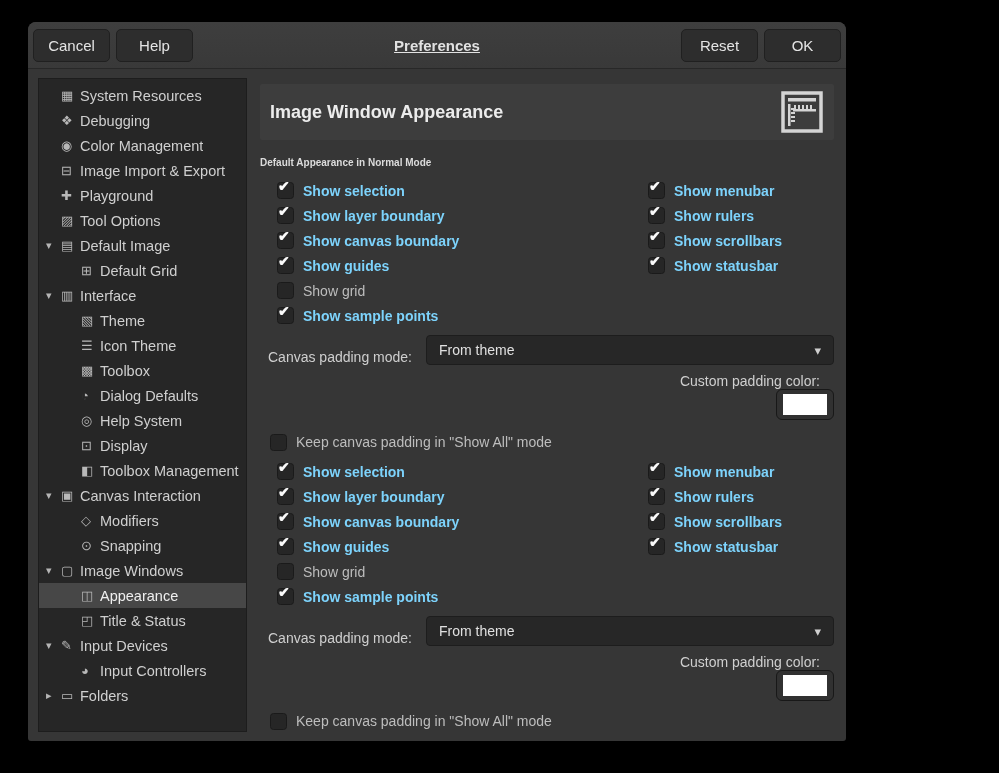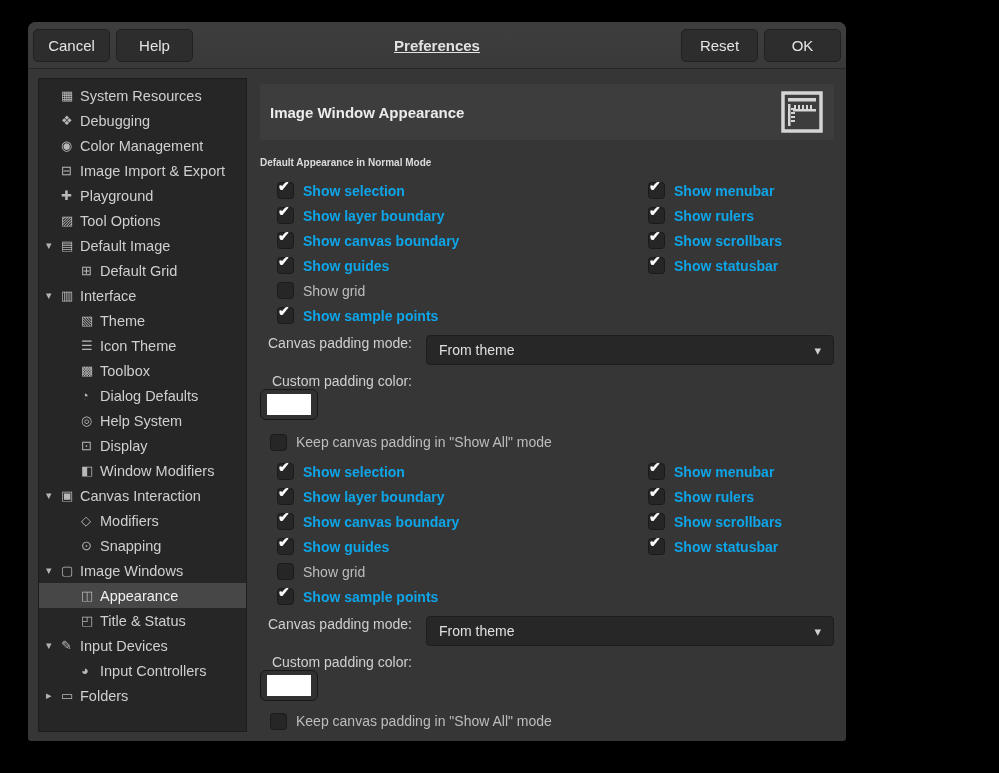--- a/index.html
+++ b/index.html
@@ -39,39 +39,39 @@
   .expander{width:15px;margin-left:7px;font-size:11px;color:#b5b5b5;text-align:left;flex:none;}
   .srow.child .expander{margin-left:27px;}
   .sicon{width:19px;font-size:13px;color:#b8b8b8;flex:none;}
   .slabel{overflow:hidden;text-overflow:ellipsis;}
   
   .main{flex:1;margin-left:13px;min-width:0;}
   .band{
     margin-top:6px;height:56px;background:#3d3d3d;border-radius:2px;
     display:flex;align-items:center;padding:0 10px;
   }
-  .band-title{font-size:15px;font-weight:bold;color:#ececec;}
+  .band-title{font-size:18px;font-weight:bold;color:#ececec;}
   .band-icon{margin-left:auto;line-height:0;}
   .sheading{margin-top:13px;height:20px;line-height:20px;font-weight:bold;color:#dcdcdc;font-size:10px;}
   .sheading.fs{margin-top:10px;}
   .checkgrid{display:flex;margin-top:5px;}
   .ccol1{width:373px;flex:none;}
   .ccol2 .crow{padding-left:15px;}
   .crow{height:25px;display:flex;align-items:center;padding-left:17px;}
   .cb{
     width:15px;height:15px;background:#262626;border:1px solid #1a1a1a;
     border-radius:3.5px;position:relative;margin-right:9px;flex:none;cursor:default;
   }
   .check-glyph{
     position:absolute;top:-5px;left:0;font-size:14px;font-weight:bold;color:#fafafa;display:none;
   }
   .cb.checked .check-glyph{display:block;}
-  .clabel{font-weight:bold;color:#0ea5e9;font-size:14px;}
+  .clabel{font-weight:bold;color:#7dd3fc;font-size:14px;}
   .crow.unchecked .clabel{font-weight:normal;color:#bdbdbd;}
-  .frow{display:flex;align-items:flex-start;margin-top:7px;}
+  .frow{display:flex;align-items:flex-end;margin-top:7px;}
   .frow.color{margin-top:8px;flex-direction:column;}
   .flabel{width:152px;text-align:right;margin-right:14px;color:#cfcfcf;font-size:14px;flex:none;}
   .dropdown{
     flex:1;height:30px;box-sizing:border-box;background:#272727;border:1px solid #1d1d1d;
     border-radius:4px;display:flex;align-items:center;padding:0 12px;color:#e0e0e0;font-size:14px;cursor:default;
   }
   .dd-arrow{margin-left:auto;color:#cfcfcf;font-size:13px;}
   .colorbtn{
     width:58px;height:31px;box-sizing:border-box;background:#313131;border:1px solid #181818;
     border-radius:6px;display:flex;align-items:center;justify-content:center;cursor:default;
@@ -169,21 +169,21 @@
           <span class="slabel">Help System</span>
         </div>
         <div class="srow child">
           <span class="expander"></span>
           <span class="sicon">⊡</span>
           <span class="slabel">Display</span>
         </div>
         <div class="srow child">
           <span class="expander"></span>
           <span class="sicon">◧</span>
-          <span class="slabel">Window Modifiers</span>
+          <span class="slabel">Toolbox Management</span>
         </div>
         <div class="srow">
           <span class="expander">▾</span>
           <span class="sicon">▣</span>
           <span class="slabel">Canvas Interaction</span>
         </div>
         <div class="srow child">
           <span class="expander"></span>
           <span class="sicon">◇</span>
           <span class="slabel">Modifiers</span>

